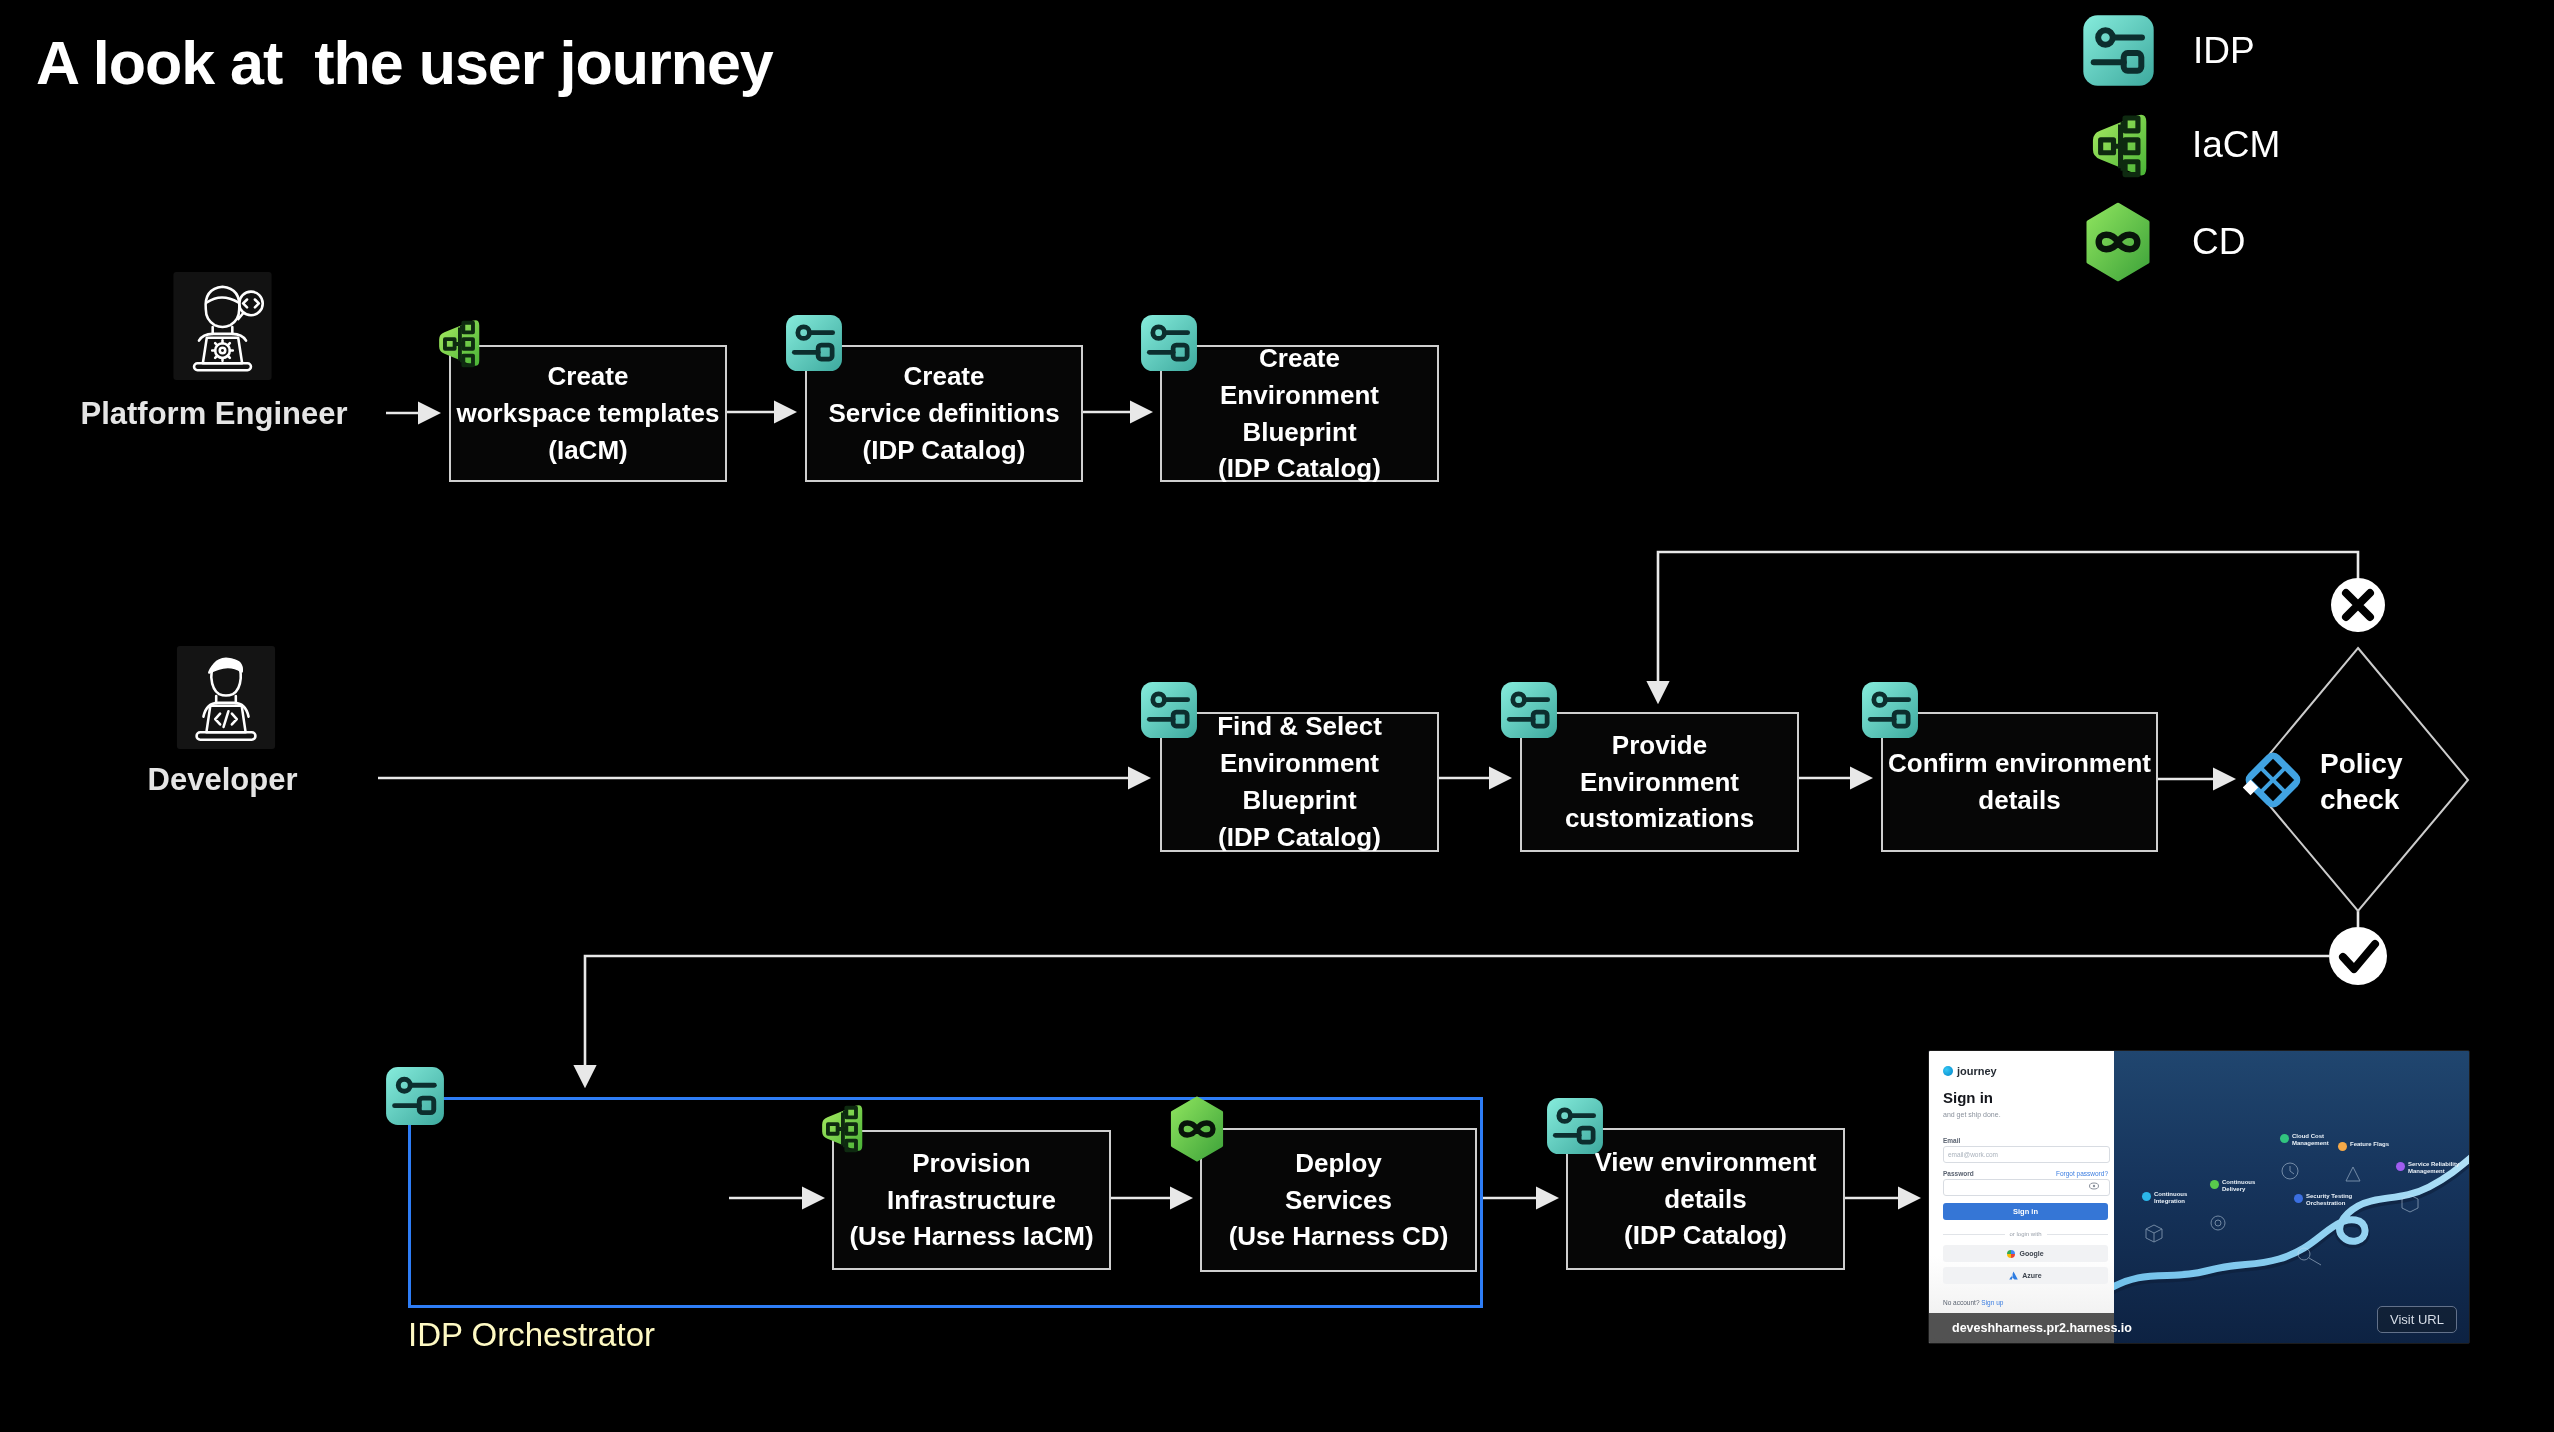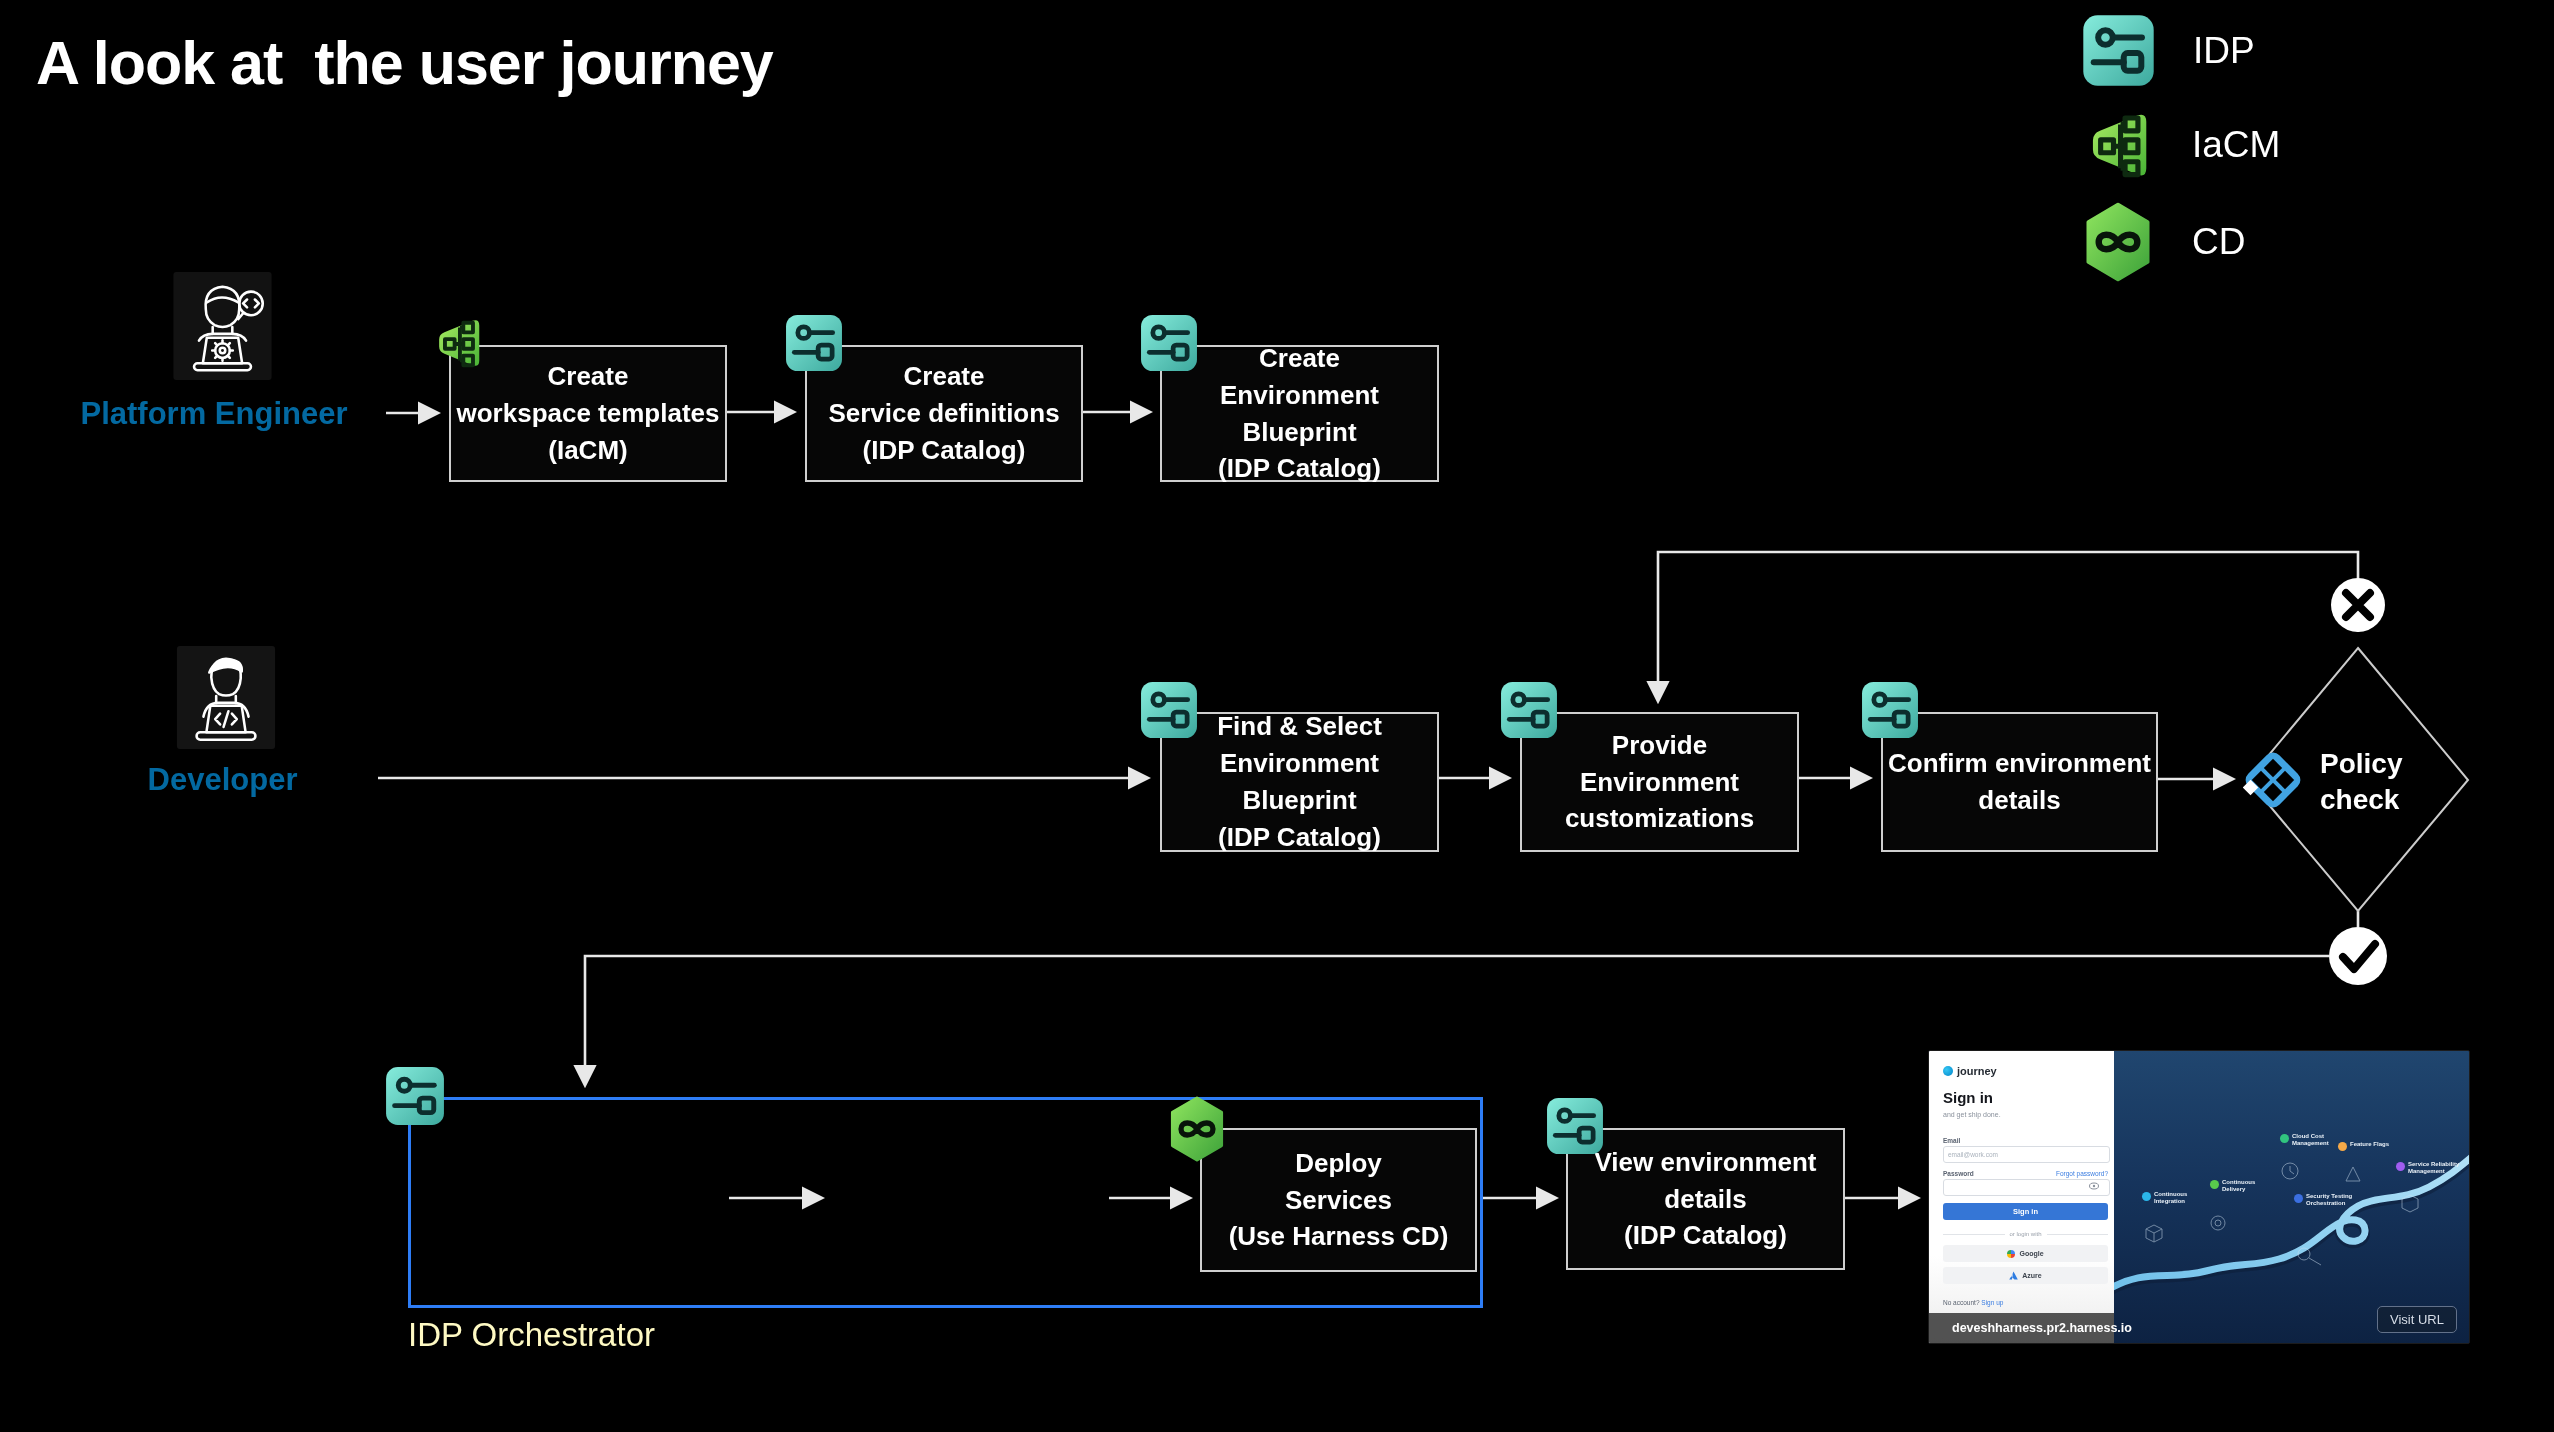--- a/index.html
+++ b/index.html
@@ -13,21 +13,21 @@
   .legend-item{position:absolute;left:2082px;display:flex;align-items:center;gap:38px;}
   .legend-item .lg-label{font-size:37px;color:#fff;font-weight:400;}
   
   #connectors{position:absolute;left:0;top:0;pointer-events:none;}
   
   .fbox{position:absolute;border:2px solid #cfcfcf;background:#060606;
         display:flex;align-items:center;justify-content:center;text-align:center;}
   .box-label{font-size:26px;font-weight:600;line-height:1.42;white-space:pre-line;color:#fff;}
   .corner-icon{position:absolute;left:-22px;top:-33px;width:58px;height:58px;}
   
-  .actor-label{position:absolute;font-size:31px;font-weight:bold;text-align:center;color:#0369a1;}
+  .actor-label{position:absolute;font-size:31px;font-weight:bold;text-align:center;color:#e5e5e5;}
   
   #orchestrator-box{position:absolute;left:408px;top:1097px;width:1069px;height:205px;
                     border:3px solid #2e7df6;background:transparent;}
   #orchestrator-label{position:absolute;left:408px;top:1316px;width:1069px;text-align:left;
                       font-size:33px;font-weight:normal;color:#fef9c3;}
   .policy-label{position:absolute;left:2320px;top:746px;width:130px;font-size:28px;font-weight:600;
                 line-height:1.3;white-space:pre-line;color:#fff;}
   
   #browser-preview{position:absolute;left:1928px;top:1050px;width:540px;height:292px;
                    border-radius:2px;overflow:hidden;background:#0e2344;border:1px solid #1c1c1c;}
@@ -272,20 +272,28 @@
     </svg>
   <div class="policy-label">Policy
 check</div>
 
   <div id="orchestrator-box"></div>
   <svg class="abs" style="left:385px;top:1066px;" width="60" height="60">
       <use href="#sym-idp"></use>
     </svg>
   <div id="orchestrator-label">IDP Orchestrator</div>
 
+  <div class="fbox" style="left:832px;top:1130px;width:275px;height:136px;">
+    <svg class="corner-icon">
+        <use href="#sym-iacm"></use>
+      </svg>
+    <div class="box-label">Provision
+Infrastructure
+(Use Harness IaCM)</div>
+  </div>
   <div class="fbox" style="left:1200px;top:1128px;width:273px;height:140px;">
     <svg class="corner-icon" style="left:-36px;top:-34px;width:62px;height:66px;">
         <use href="#sym-cd"></use>
       </svg>
     <div class="box-label">Deploy
 Services
 (Use Harness CD)</div>
   </div>
   <div class="fbox" style="left:1566px;top:1128px;width:275px;height:138px;">
     <svg class="corner-icon">

